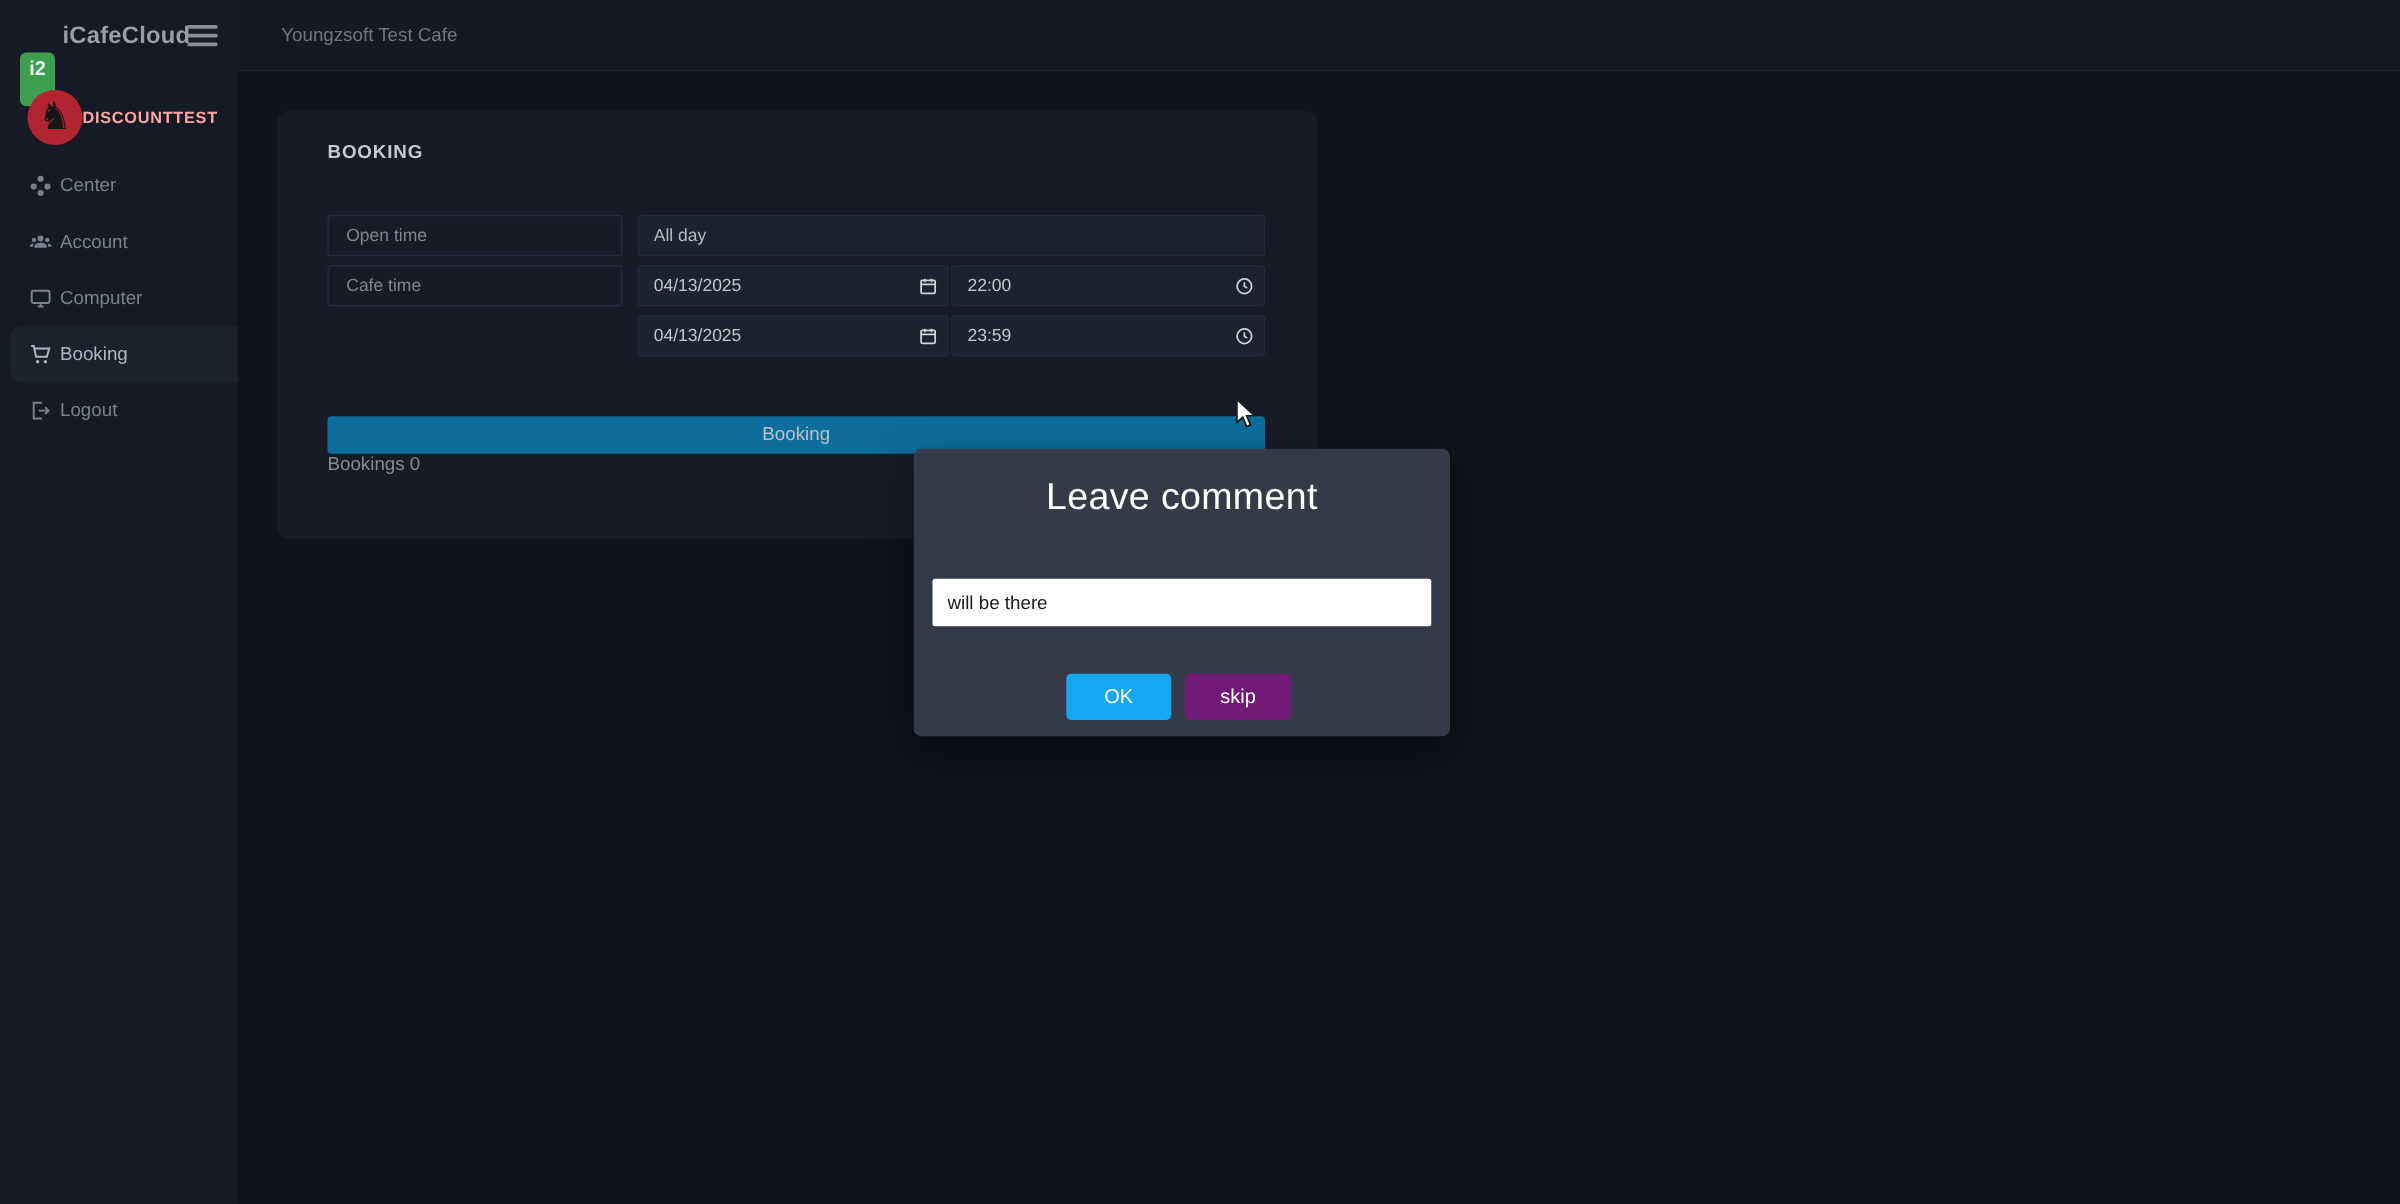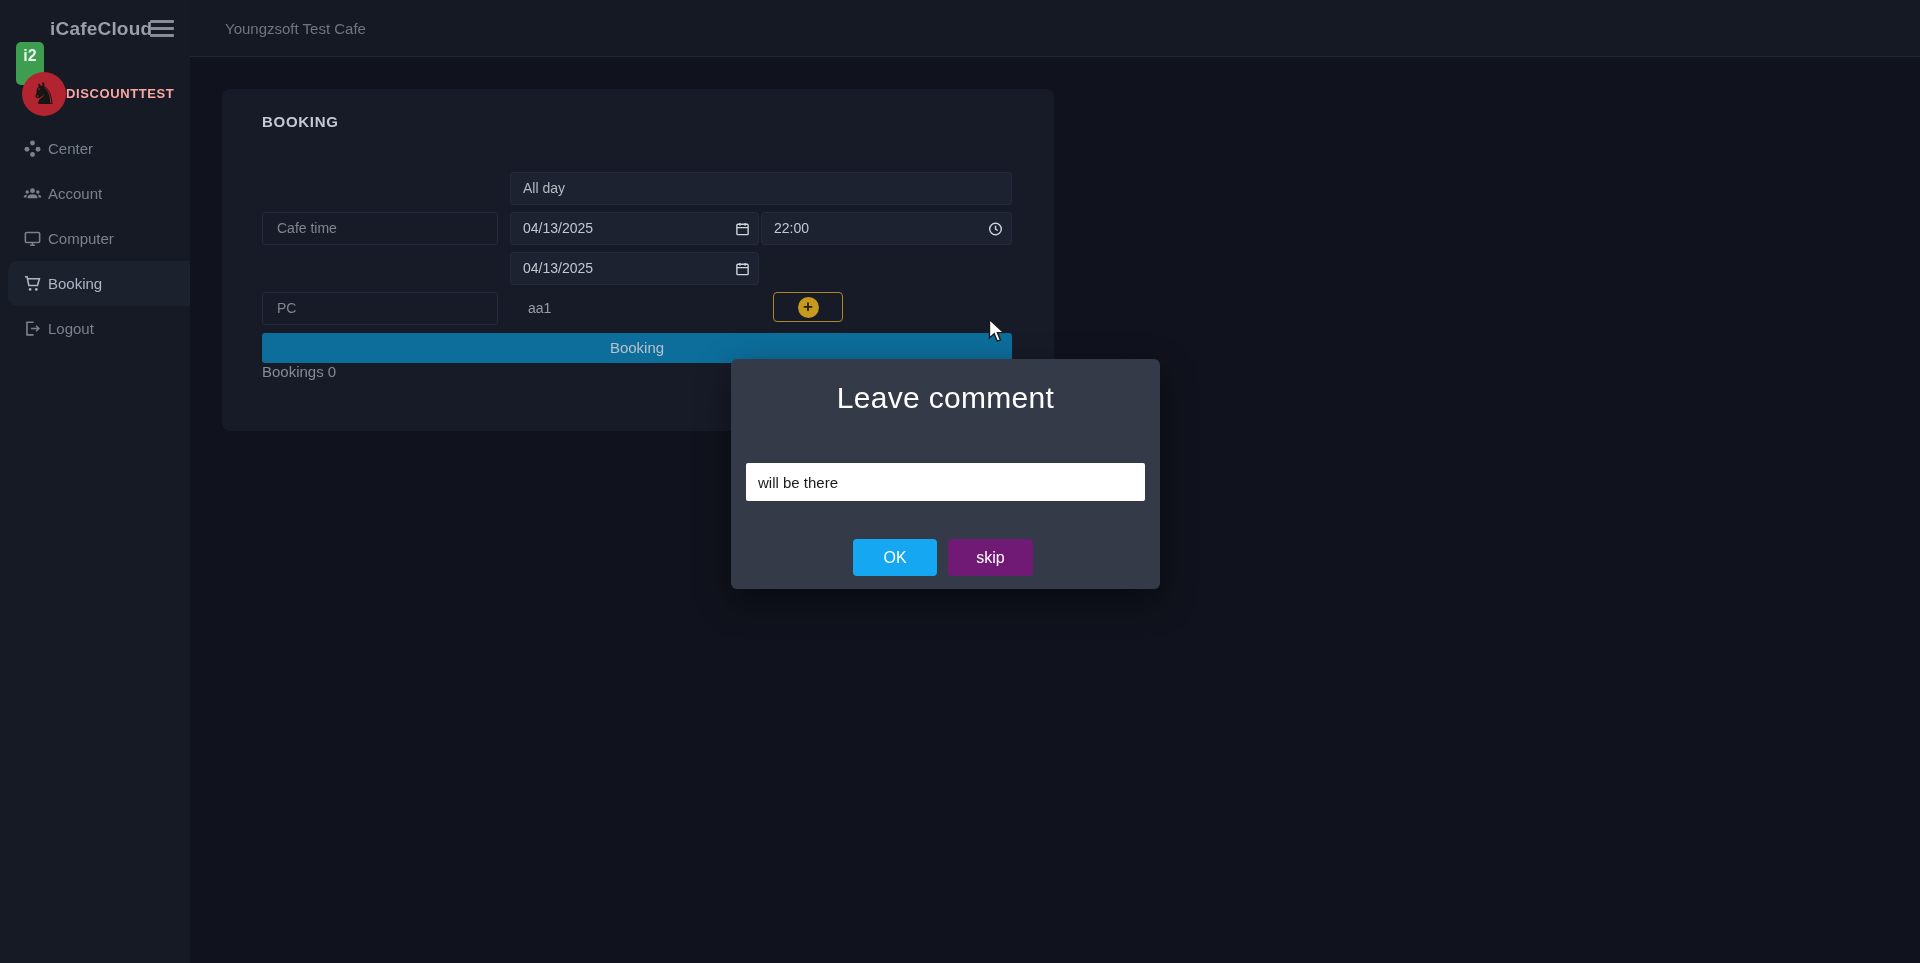--- a/index.html
+++ b/index.html
@@ -238,20 +238,21 @@
 </div>
 
 <div class="topbar">
   <div class="cafe-name">Youngzsoft Test Cafe</div>
 </div>
 
 <div class="card">
   <div class="card-title">BOOKING</div>
 
   <div class="frow r-open">
+    <div class="flabel">Open time</div>
     <div class="fvalue v-allday">All day</div>
   </div>
 
   <div class="frow r-start">
     <div class="flabel">Cafe time</div>
     <div class="fvalue v-date">
       <span>04/13/2025</span>
       <span class="f-icon">
         <svg viewBox="0 0 16 16" fill="none" stroke="#cfd3da" stroke-width="1.5">
           <rect x="2" y="3" width="12" height="11" rx="1"></rect>
@@ -273,29 +274,31 @@
   <div class="frow r-end">
     <div class="fvalue v-date">
       <span>04/13/2025</span>
       <span class="f-icon">
         <svg viewBox="0 0 16 16" fill="none" stroke="#cfd3da" stroke-width="1.5">
           <rect x="2" y="3" width="12" height="11" rx="1"></rect>
           <path d="M2 6.5h12M5.2 1.5v3M10.8 1.5v3"></path>
         </svg>
       </span>
     </div>
-  </div>
-
-  <div class="frow r-pc">
-    <div class="flabel">PC</div>
-    <div class="pc-value">aa1</div>
-    <button class="plus-btn">
-      <span class="plus-circle">+</span>
-    </button>
-  </div>
+    <div class="fvalue v-time">
+      <span>23:59</span>
+      <span class="f-icon">
+        <svg viewBox="0 0 16 16" fill="none" stroke="#cfd3da" stroke-width="1.5">
+          <circle cx="8" cy="8" r="6.2"></circle>
+          <path d="M8 4.5V8l2.4 1.6"></path>
+        </svg>
+      </span>
+    </div>
+  </div>
+
 
   <button class="submit-btn">Booking</button>
   <div class="bookings-count">Bookings 0</div>
 </div>
 
 <div class="modal">
   <div class="modal-title">Leave comment</div>
   <input class="comment-input" type="text" value="will be there" style="">
   <button class="modal-btn btn-ok">OK</button>
   <button class="modal-btn btn-skip">skip</button>

